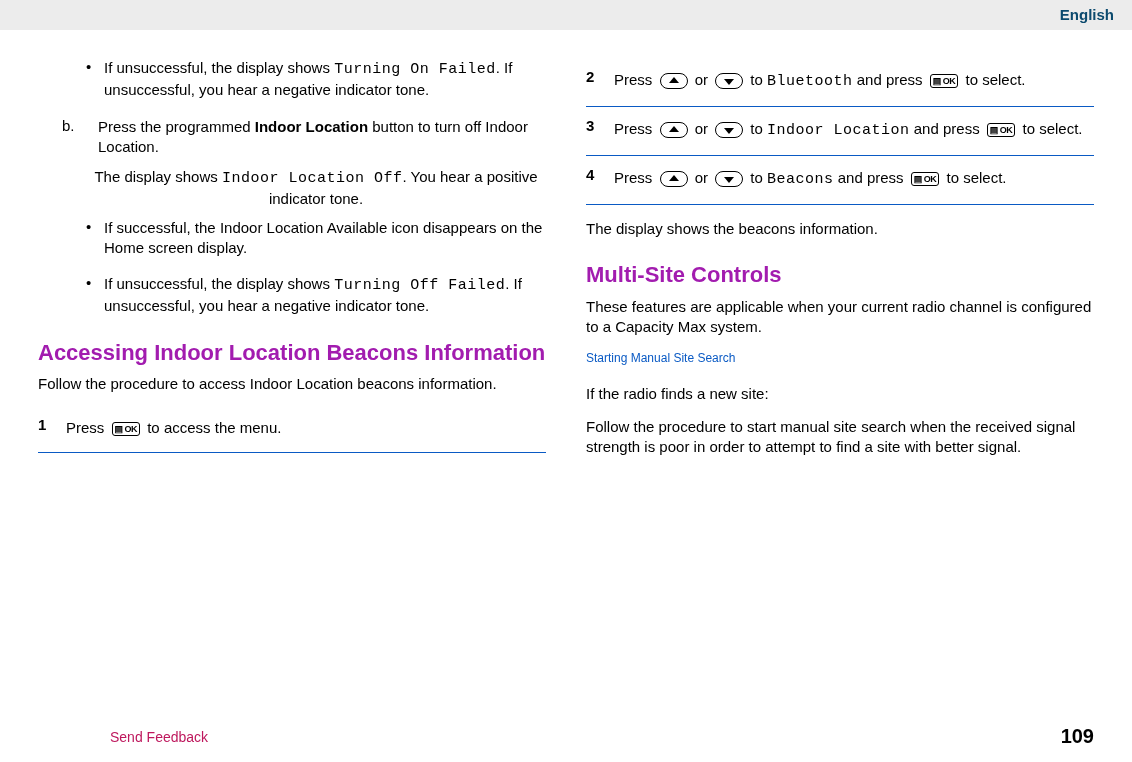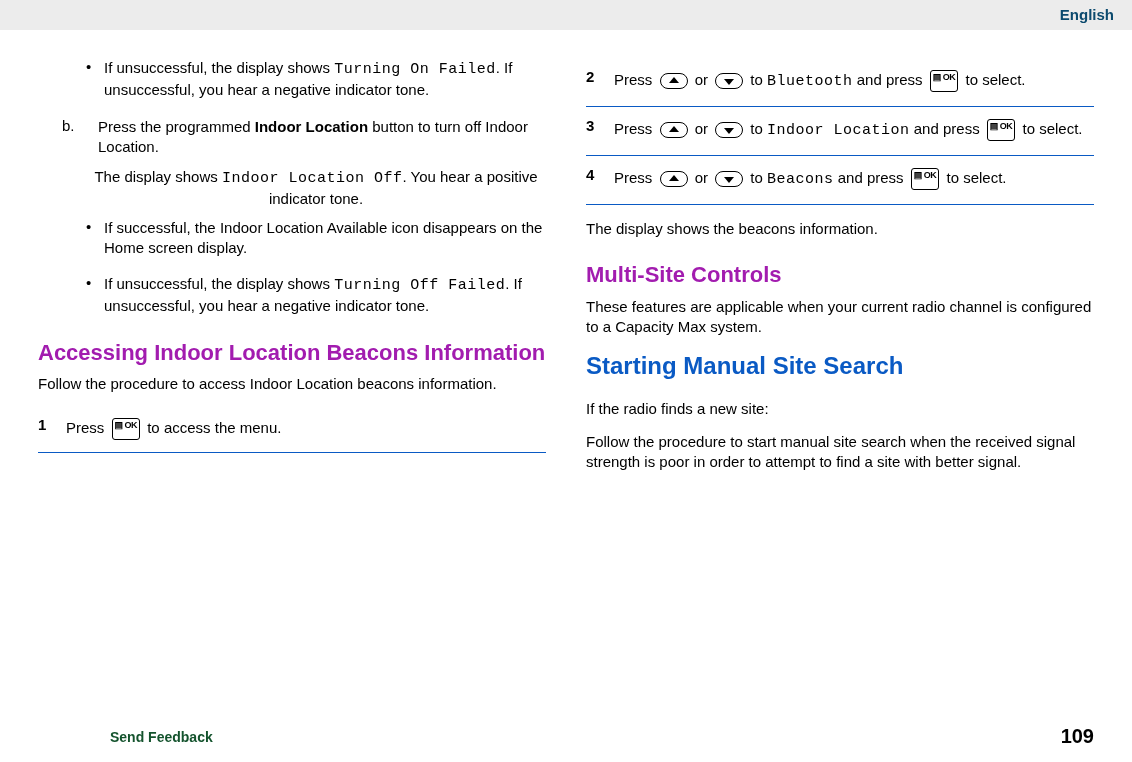--- a/index.html
+++ b/index.html
@@ -66,22 +66,22 @@
   .bold { font-weight: bold; }
   h2.section {
     color: #a21caf;
     font-size: 22px;
     font-weight: bold;
     line-height: 1.25;
     margin: 22px 0 8px 0;
   }
   h3.subsection {
     color: #0a5ac4;
-    font-size: 24px;
-    font-weight: bold;
+    font-size: 12px;
+    font-weight: normal;
     line-height: 1.25;
     margin: 14px 0 6px 0;
   }
   .body-p {
     line-height: 1.35;
     margin-bottom: 12px;
   }
   .step {
     display: flex;
     padding: 10px 0 12px 0;
@@ -99,21 +99,21 @@
   }
   .btn-ok {
     display: inline-block;
     border: 1.5px solid #000;
     border-radius: 3px;
     padding: 0 2px;
     font-size: 9px;
     font-weight: bold;
     line-height: 12px;
     vertical-align: middle;
-    height: 22px;
+    height: 14px;
     margin: 0 3px;
     font-family: Arial, sans-serif;
     letter-spacing: -0.5px;
   }
   .btn-updown {
     display: inline-block;
     width: 28px;
     height: 16px;
     border: 1.5px solid #000;
     border-radius: 8px;
@@ -144,24 +144,23 @@
   .footer {
     position: absolute;
     bottom: 14px;
     left: 0; right: 0;
     display: flex;
     justify-content: space-between;
     padding: 0 38px;
     align-items: center;
   }
   .feedback-link {
-    color: #14532d;
+    color: #be185d;
     font-size: 14px;
     padding-left: 72px;
-    font-weight: bold;
   }
   .page-num {
     font-weight: bold;
     font-size: 20px;
   }
   .steps-block { margin-top: 8px; margin-left: 0; }
 </style>
 </head>
 <body>
 

